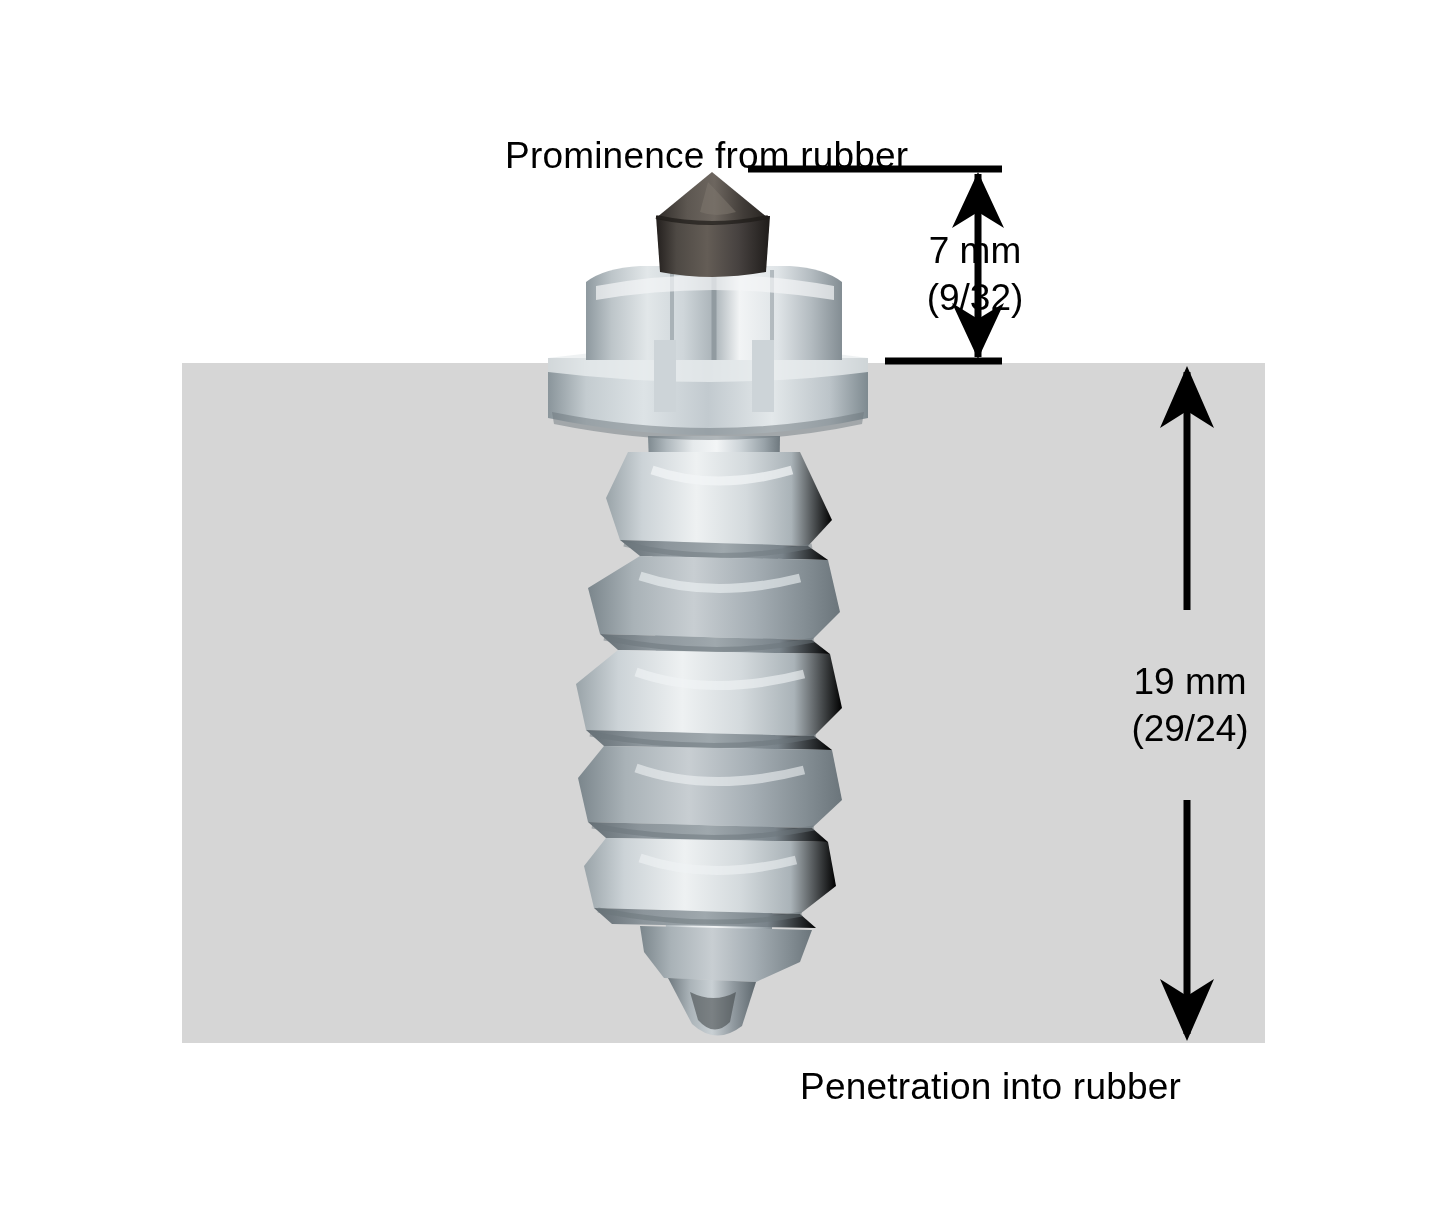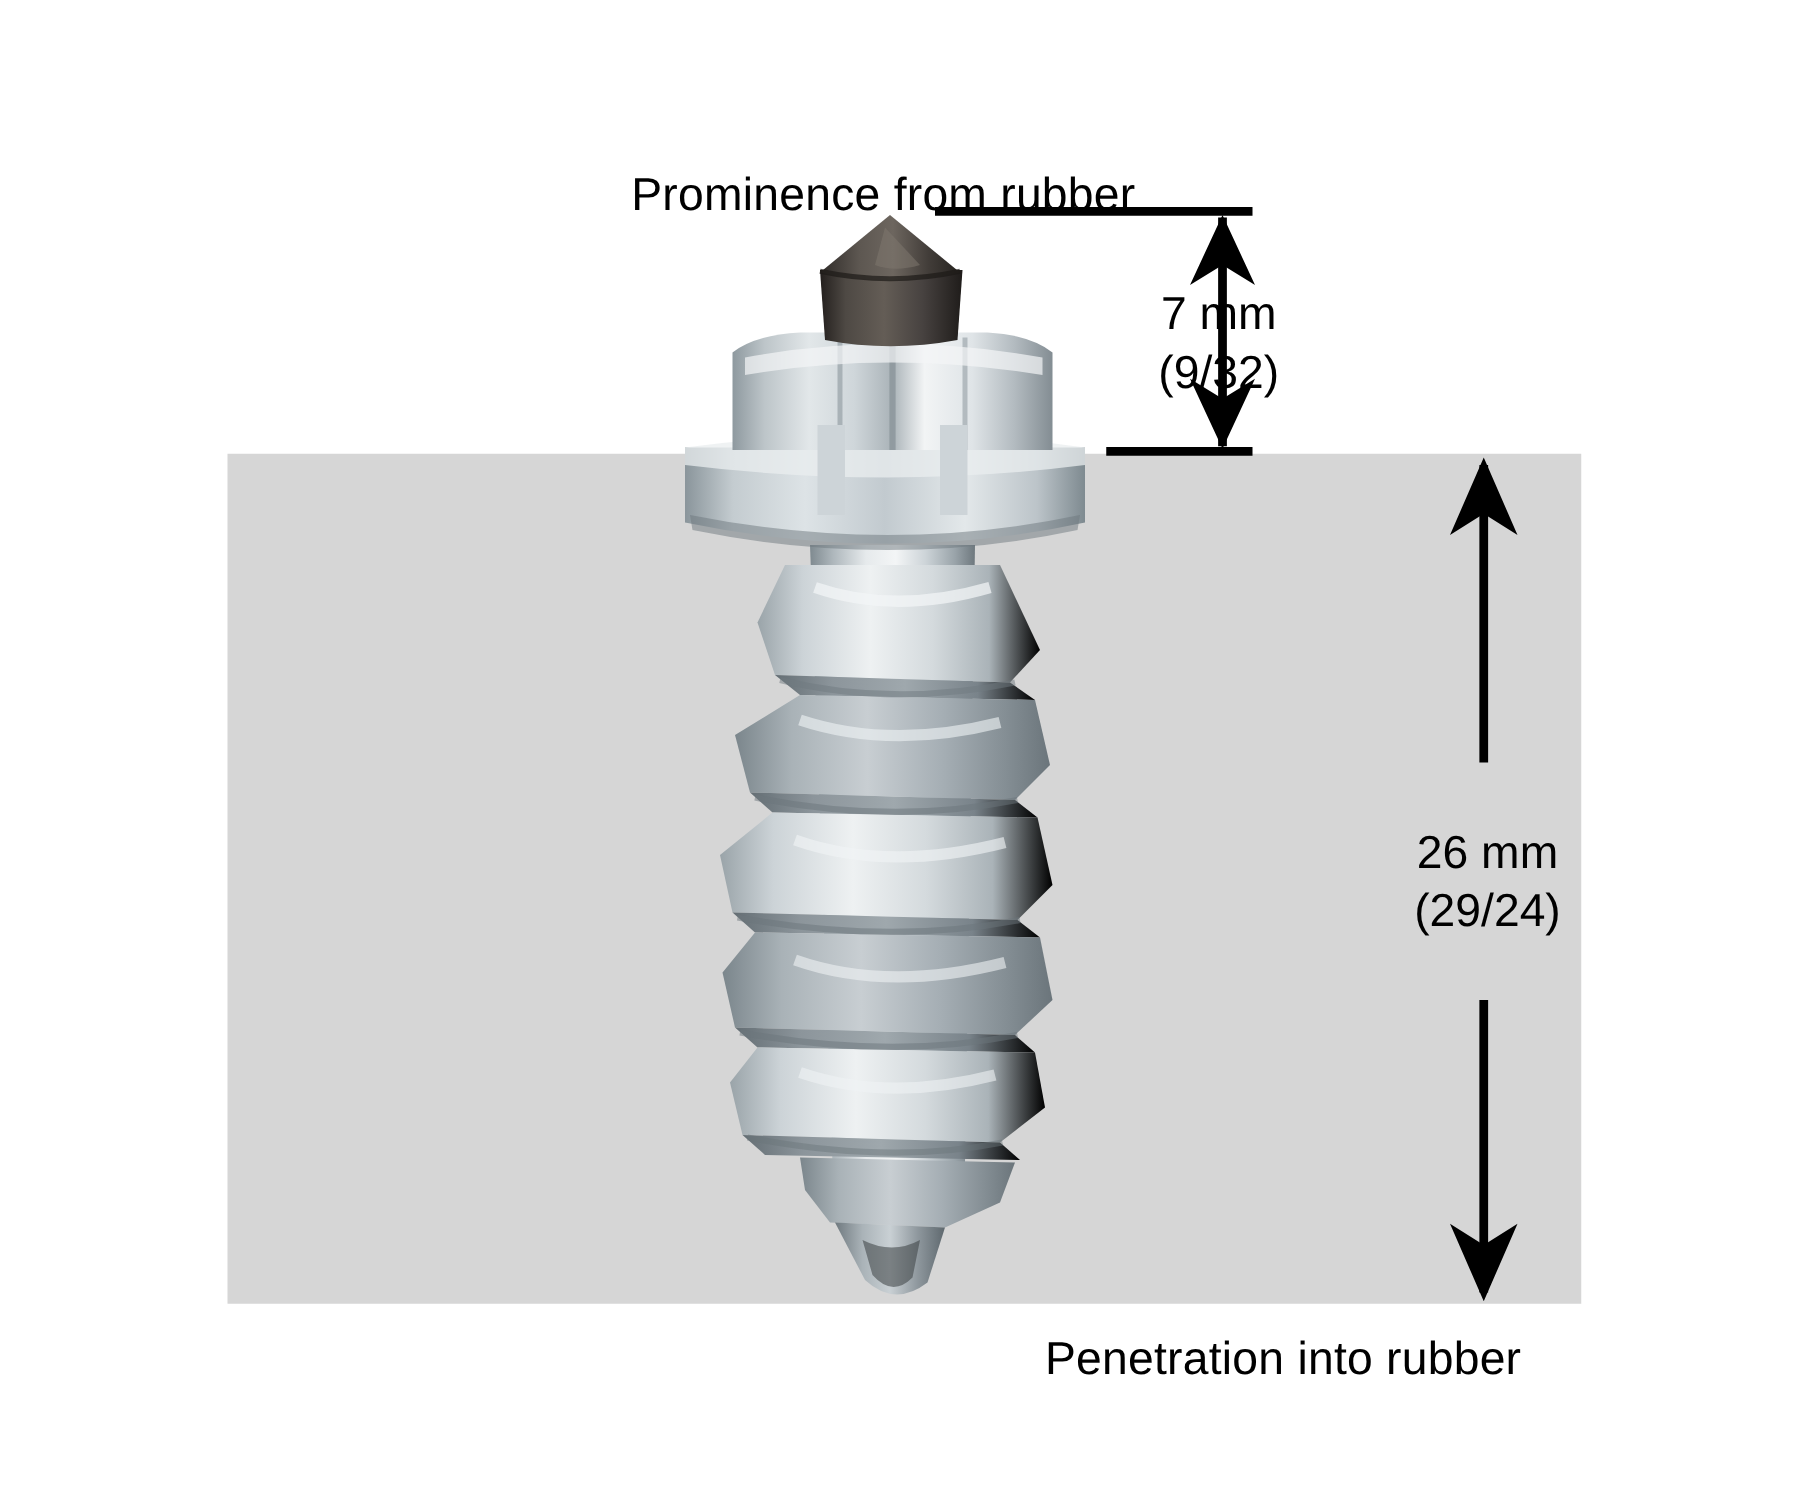--- a/index.html
+++ b/index.html
@@ -29,21 +29,21 @@
   
   .caption {
     position: absolute;
     color: #000000;
     font-size: 37px;
     line-height: 1.15;
     white-space: nowrap;
     letter-spacing: 0.2px;
   }
   #caption-top   { left: 505px; top: 104px; margin-top: 31px; }
-  #caption-bottom{ left: 800px; top: 1066px; margin-left: 36px; }
+  #caption-bottom{ left: 800px; top: 1066px; }
 
   .dim-label {
     position: absolute;
     color: #000000;
     font-size: 37px;
     line-height: 1.28;
     text-align: center;
     white-space: nowrap;
   }
   #dim-top-label  { left: 860px;  top: 227px; width: 230px; }
@@ -69,21 +69,21 @@
   <div class="caption" id="caption-top">Prominence from rubber</div>
 
   <div class="caption" id="caption-bottom">Penetration into rubber</div>
 
   <div class="dim-label" id="dim-top-label">
     <span>7 mm</span>
     <span class="sub">(9/32)</span>
   </div>
 
   <div class="dim-label" id="dim-bottom-label">
-    <span>26 mm</span>
+    <span>19 mm</span>
     <span class="sub">(29/24)</span>
   </div>
 
   <svg id="art" viewBox="0 0 1445 1205">
     <defs>
 
       <linearGradient id="gTipCone" x1="0" y1="0" x2="1" y2="0">
         <stop offset="0%" stop-color="#2f2b28"></stop>
         <stop offset="28%" stop-color="#5d5751"></stop>
         <stop offset="52%" stop-color="#6d665f"></stop>

